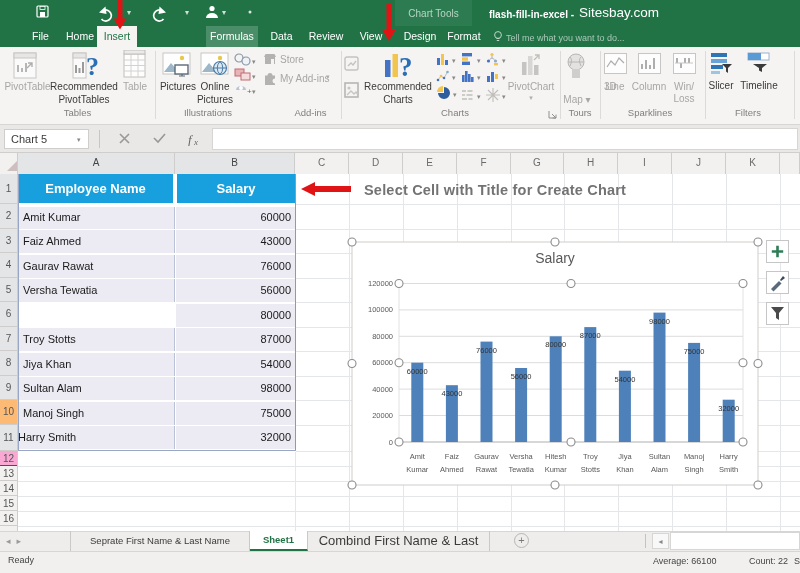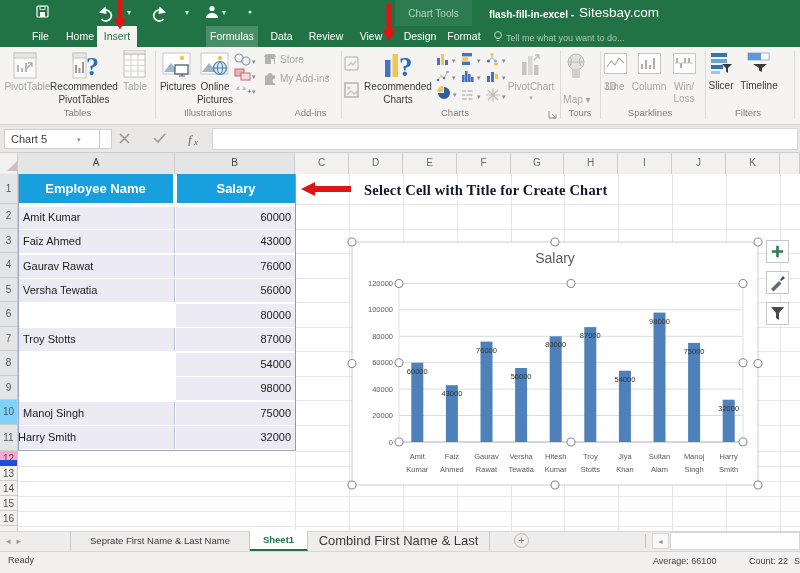--- a/index.html
+++ b/index.html
@@ -243,21 +243,21 @@
     </svg>
 <div class="abs" style="left:698px;top:80px;width:46px;text-align:center;font-size:10px;color:#3b3a39;">Slicer</div>
 <svg class="abs" style="left:747px;top:52px;" width="23" height="22" viewBox="0 0 23 22">
 <rect x="1" y="1" width="21" height="7" fill="#fff" stroke="#9ab4cc"></rect>
 <rect x="1" y="1" width="13" height="7" fill="#5b9bd5"></rect>
 <path d="M 6 12 h 14 l -5 4 v 4 l -3 -1.5 v -2.5 z" fill="#3a3a3a"></path>
     </svg>
 <div class="abs" style="left:738px;top:80px;width:42px;text-align:center;font-size:10px;color:#3b3a39;">Timeline</div>
 <div class="abs" style="left:708px;top:107px;width:80px;text-align:center;font-size:9.5px;color:#807e7c;">Filters</div>
 <div class="abs" style="left:0;top:125px;width:800px;height:28px;background:#e9e8e7;border-bottom:1px solid #d0cecc;"></div>
-<div class="abs" style="left:4px;top:129px;width:108px;height:20px;background:#fff;border:1px solid #d0cecc;font-size:11px;color:#3b3a39;line-height:19px;padding-left:6px;">Chart 5</div>
+<div class="abs" style="left:4px;top:129px;width:85px;height:20px;background:#fff;border:1px solid #d0cecc;font-size:11px;color:#3b3a39;line-height:19px;padding-left:6px;">Chart 5</div>
 <div class="abs" style="left:77px;top:136px;font-size:7px;color:#888;">▾</div>
 <div class="abs" style="left:99px;top:130px;width:1px;height:18px;background:#c8c6c4;"></div>
 <svg class="abs" style="left:118px;top:132px;" width="90" height="14" viewBox="0 0 90 14">
 <path d="M 2 2 l 9 9 M 11 2 l -9 9" stroke="#9a9896" stroke-width="1.6"></path>
 <path d="M 36 6 l 4 4 l 7 -8" stroke="#9a9896" stroke-width="1.6" fill="none"></path>
 <text x="70" y="12" font-size="13" font-style="italic" font-family="Liberation Serif" fill="#6a6866">f</text>
 <text x="76" y="13" font-size="9" font-style="italic" font-family="Liberation Serif" fill="#6a6866">x</text>
 </svg>
 <div class="abs" style="left:212px;top:128px;width:586px;height:22px;background:#fff;border:1px solid #d8d6d4;"></div>
 <div class="abs" style="left:0;top:153px;width:800px;height:378px;background:#fff;"></div>
@@ -281,23 +281,23 @@
 <div class="abs" style="left:0;top:174px;width:18px;height:357px;background:#f2f1f0;border-right:1px solid #cfcdcb;"></div>
 <div class="abs" style="left:0;top:174px;width:17px;height:30px;background:#e3e5e7;border-bottom:1px solid #cfcdcb;color:#555;font-size:10px;text-align:center;line-height:30px;">1</div>
 <div class="abs" style="left:0;top:204px;width:17px;height:24.5px;background:#e3e5e7;border-bottom:1px solid #cfcdcb;color:#555;font-size:10px;text-align:center;line-height:24.5px;">2</div>
 <div class="abs" style="left:0;top:228.5px;width:17px;height:24.5px;background:#e3e5e7;border-bottom:1px solid #cfcdcb;color:#555;font-size:10px;text-align:center;line-height:24.5px;">3</div>
 <div class="abs" style="left:0;top:253px;width:17px;height:24.5px;background:#e3e5e7;border-bottom:1px solid #cfcdcb;color:#555;font-size:10px;text-align:center;line-height:24.5px;">4</div>
 <div class="abs" style="left:0;top:277.5px;width:17px;height:24.5px;background:#e3e5e7;border-bottom:1px solid #cfcdcb;color:#555;font-size:10px;text-align:center;line-height:24.5px;">5</div>
 <div class="abs" style="left:0;top:302px;width:17px;height:24.5px;background:#e3e5e7;border-bottom:1px solid #cfcdcb;color:#555;font-size:10px;text-align:center;line-height:24.5px;">6</div>
 <div class="abs" style="left:0;top:326.5px;width:17px;height:24.5px;background:#e3e5e7;border-bottom:1px solid #cfcdcb;color:#555;font-size:10px;text-align:center;line-height:24.5px;">7</div>
 <div class="abs" style="left:0;top:351px;width:17px;height:24.5px;background:#e3e5e7;border-bottom:1px solid #cfcdcb;color:#555;font-size:10px;text-align:center;line-height:24.5px;">8</div>
 <div class="abs" style="left:0;top:375.5px;width:17px;height:24.5px;background:#e3e5e7;border-bottom:1px solid #cfcdcb;color:#555;font-size:10px;text-align:center;line-height:24.5px;">9</div>
-<div class="abs" style="left:0;top:400px;width:17px;height:24.5px;background:#7dd3fc;border-bottom:1px solid #cfcdcb;color:#555;font-size:10px;text-align:center;line-height:24.5px;">10</div>
+<div class="abs" style="left:0;top:400px;width:17px;height:24.5px;background:#fdba74;border-bottom:1px solid #cfcdcb;color:#555;font-size:10px;text-align:center;line-height:24.5px;">10</div>
 <div class="abs" style="left:0;top:424.5px;width:17px;height:26.5px;background:#e3e5e7;border-bottom:1px solid #cfcdcb;color:#555;font-size:10px;text-align:center;line-height:26.5px;">11</div>
-<div class="abs" style="left:0;top:451px;width:17px;height:15px;background:#f9a8d4;border-bottom:6px solid #1d4ed8;color:#555;font-size:10px;text-align:center;line-height:15px;">12</div>
+<div class="abs" style="left:0;top:451px;width:17px;height:15px;background:#f9a8d4;border-bottom:1px solid #1d4ed8;color:#555;font-size:10px;text-align:center;line-height:15px;">12</div>
 <div class="abs" style="left:0;top:466px;width:17px;height:15px;background:#f2f1f0;border-bottom:1px solid #cfcdcb;color:#555;font-size:10px;text-align:center;line-height:15px;">13</div>
 <div class="abs" style="left:0;top:481px;width:17px;height:15px;background:#f2f1f0;border-bottom:1px solid #cfcdcb;color:#555;font-size:10px;text-align:center;line-height:15px;">14</div>
 <div class="abs" style="left:0;top:496px;width:17px;height:15px;background:#f2f1f0;border-bottom:1px solid #cfcdcb;color:#555;font-size:10px;text-align:center;line-height:15px;">15</div>
 <div class="abs" style="left:0;top:511px;width:17px;height:15px;background:#f2f1f0;border-bottom:1px solid #cfcdcb;color:#555;font-size:10px;text-align:center;line-height:15px;">16</div>
 <div class="abs" style="left:295px;top:174px;width:1px;height:357px;background:#e4e6e9;"></div>
 <div class="abs" style="left:349px;top:174px;width:1px;height:357px;background:#e4e6e9;"></div>
 <div class="abs" style="left:403px;top:174px;width:1px;height:357px;background:#e4e6e9;"></div>
 <div class="abs" style="left:457px;top:174px;width:1px;height:357px;background:#e4e6e9;"></div>
 <div class="abs" style="left:511px;top:174px;width:1px;height:357px;background:#e4e6e9;"></div>
 <div class="abs" style="left:564px;top:174px;width:1px;height:357px;background:#e4e6e9;"></div>
@@ -328,33 +328,35 @@
 <div class="abs" style="left:176px;top:207px;width:119px;height:21.5px;background:#ecebf4;color:#1a1a1a;font-size:11px;line-height:21.5px;text-align:right;padding-right:4px;">60000</div>
 <div class="abs" style="left:18px;top:230px;width:157px;height:23.0px;background:#ecebf4;border-right:1px solid #b9c2d6;color:#1a1a1a;font-size:11px;line-height:23.0px;padding-left:5px;">Faiz Ahmed</div>
 <div class="abs" style="left:176px;top:230px;width:119px;height:23.0px;background:#ecebf4;color:#1a1a1a;font-size:11px;line-height:23.0px;text-align:right;padding-right:4px;">43000</div>
 <div class="abs" style="left:18px;top:254.5px;width:157px;height:23.0px;background:#ecebf4;border-right:1px solid #b9c2d6;color:#1a1a1a;font-size:11px;line-height:23.0px;padding-left:5px;">Gaurav Rawat</div>
 <div class="abs" style="left:176px;top:254.5px;width:119px;height:23.0px;background:#ecebf4;color:#1a1a1a;font-size:11px;line-height:23.0px;text-align:right;padding-right:4px;">76000</div>
 <div class="abs" style="left:18px;top:279px;width:157px;height:23.0px;background:#ecebf4;border-right:1px solid #b9c2d6;color:#1a1a1a;font-size:11px;line-height:23.0px;padding-left:5px;">Versha Tewatia</div>
 <div class="abs" style="left:176px;top:279px;width:119px;height:23.0px;background:#ecebf4;color:#1a1a1a;font-size:11px;line-height:23.0px;text-align:right;padding-right:4px;">56000</div>
 <div class="abs" style="left:176px;top:303.5px;width:119px;height:23.0px;background:#ecebf4;color:#1a1a1a;font-size:11px;line-height:23.0px;text-align:right;padding-right:4px;">80000</div>
 <div class="abs" style="left:18px;top:328px;width:157px;height:23.0px;background:#ecebf4;border-right:1px solid #b9c2d6;color:#1a1a1a;font-size:11px;line-height:23.0px;padding-left:5px;">Troy Stotts</div>
 <div class="abs" style="left:176px;top:328px;width:119px;height:23.0px;background:#ecebf4;color:#1a1a1a;font-size:11px;line-height:23.0px;text-align:right;padding-right:4px;">87000</div>
+<div class="abs" style="left:18px;top:352.5px;width:157px;height:23.0px;background:#ecebf4;border-right:1px solid #b9c2d6;color:#1a1a1a;font-size:11px;line-height:23.0px;padding-left:5px;">Jiya Khan</div>
 <div class="abs" style="left:176px;top:352.5px;width:119px;height:23.0px;background:#ecebf4;color:#1a1a1a;font-size:11px;line-height:23.0px;text-align:right;padding-right:4px;">54000</div>
+<div class="abs" style="left:18px;top:377px;width:157px;height:23.0px;background:#ecebf4;border-right:1px solid #b9c2d6;color:#1a1a1a;font-size:11px;line-height:23.0px;padding-left:5px;">Sultan Alam</div>
 <div class="abs" style="left:176px;top:377px;width:119px;height:23.0px;background:#ecebf4;color:#1a1a1a;font-size:11px;line-height:23.0px;text-align:right;padding-right:4px;">98000</div>
 <div class="abs" style="left:18px;top:401.5px;width:157px;height:23.0px;background:#ecebf4;border-right:1px solid #b9c2d6;color:#1a1a1a;font-size:11px;line-height:23.0px;padding-left:5px;">Manoj Singh</div>
 <div class="abs" style="left:176px;top:401.5px;width:119px;height:23.0px;background:#ecebf4;color:#1a1a1a;font-size:11px;line-height:23.0px;text-align:right;padding-right:4px;">75000</div>
 <div class="abs" style="left:18px;top:426px;width:157px;height:23.0px;background:#ecebf4;border-right:1px solid #b9c2d6;color:#1a1a1a;font-size:11px;line-height:23.0px;">Harry Smith</div>
 <div class="abs" style="left:176px;top:426px;width:119px;height:23.0px;background:#ecebf4;color:#1a1a1a;font-size:11px;line-height:23.0px;text-align:right;padding-right:4px;">32000</div>
 <div class="abs" style="left:18px;top:174px;width:1px;height:277px;background:#9aa7c4;"></div>
 <div class="abs" style="left:295px;top:174px;width:1px;height:277px;background:#8b99bb;"></div>
 <div class="abs" style="left:18px;top:450px;width:278px;height:1px;background:#9aa7c4;"></div>
 <svg class="abs" style="left:299px;top:180px;" width="55" height="18" viewBox="0 0 55 18">
 <path d="M 2 9 L 16 2 L 16 6 L 52 6 L 52 12 L 16 12 L 16 16 Z" fill="#e01414"></path>
     </svg>
-<div class="abs" style="left:364px;top:182px;font-size:14.5px;font-weight:bold;color:#0f172a;letter-spacing:0.2px;font-family:Liberation Serif, serif;">Select Cell with Title for Create Chart</div>
+<div class="abs" style="left:364px;top:182px;font-size:14.5px;font-weight:bold;color:#737373;letter-spacing:0.2px;">Select Cell with Title for Create Chart</div>
 <svg class="abs" style="left:345px;top:235px;" width="420" height="257" viewBox="0 0 420 257">
       <rect x="7" y="7" width="406" height="243" fill="#fff" stroke="#cfcdcb"></rect>
       <text x="210" y="28" font-size="14" fill="#595959" text-anchor="middle" font-family="Liberation Sans">Salary</text>
       <rect x="54" y="48.5" width="344" height="158.5" fill="none" stroke="#e2e2e2"></rect>
       <line x1="54" y1="48.5" x2="398" y2="48.5" stroke="#dcdcdc" stroke-width="1"></line>
       <text x="48" y="51.0" font-size="7.5" fill="#595959" text-anchor="end" font-family="Liberation Sans">120000</text>
       <line x1="54" y1="74.9" x2="398" y2="74.9" stroke="#dcdcdc" stroke-width="1"></line>
       <text x="48" y="77.4" font-size="7.5" fill="#595959" text-anchor="end" font-family="Liberation Sans">100000</text>
       <line x1="54" y1="101.3" x2="398" y2="101.3" stroke="#dcdcdc" stroke-width="1"></line>
       <text x="48" y="103.8" font-size="7.5" fill="#595959" text-anchor="end" font-family="Liberation Sans">80000</text>

